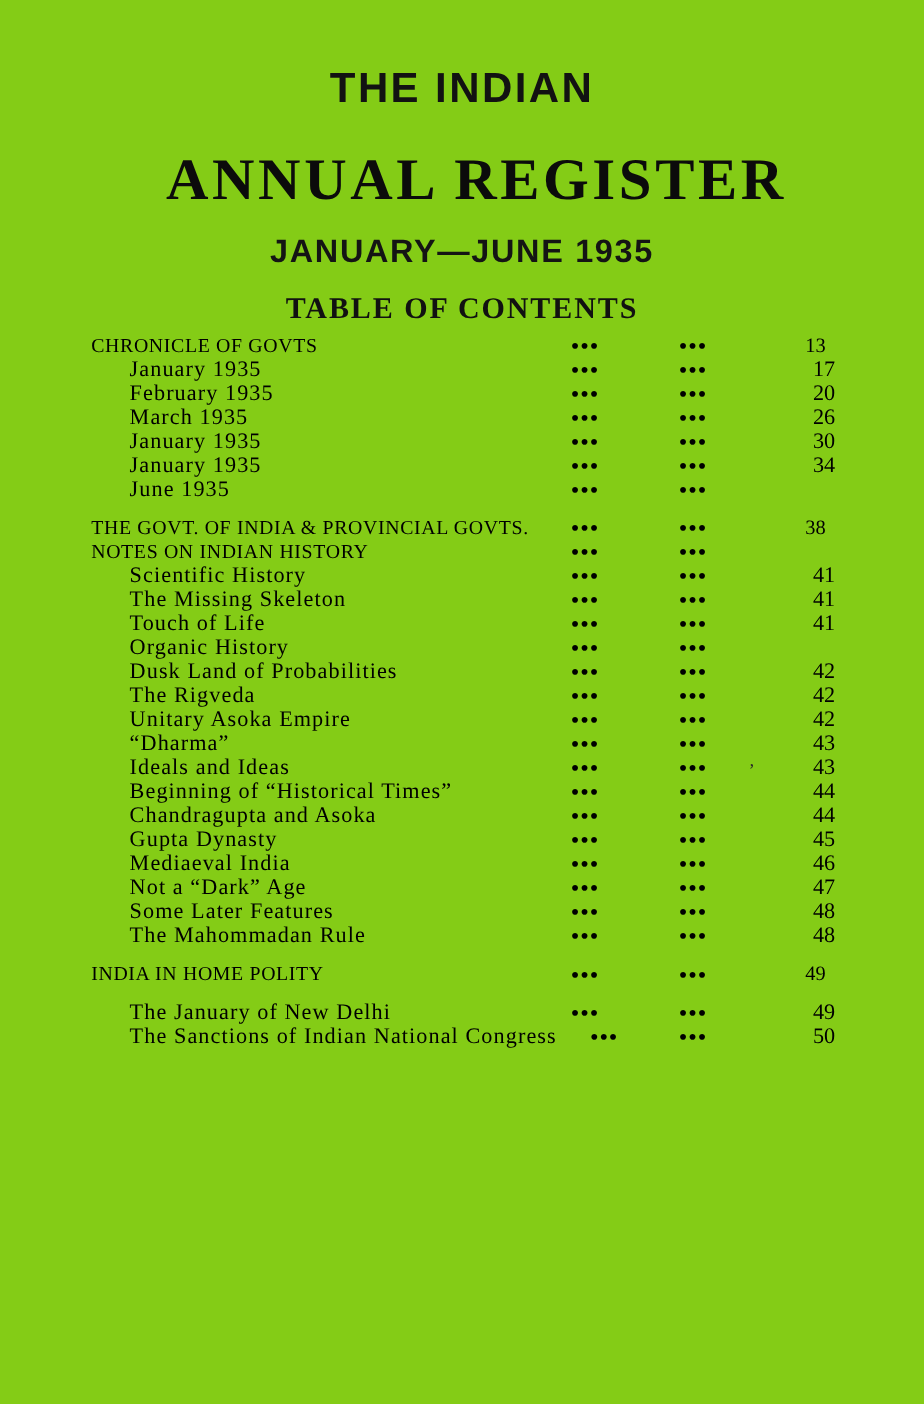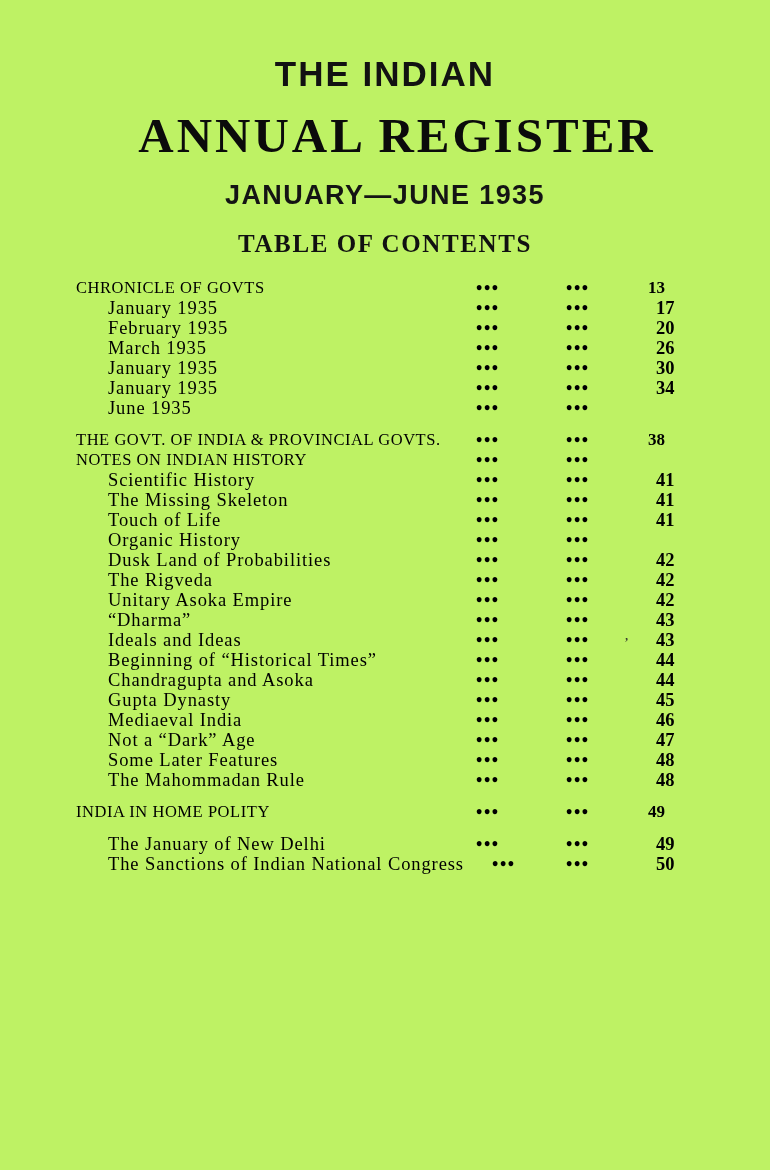--- a/index.html
+++ b/index.html
@@ -14,21 +14,21 @@
     position: relative;
     overflow: hidden;
     font-family: "Liberation Serif", "DejaVu Serif", serif;
     color: #000000;
     -webkit-font-smoothing: antialiased;
   }
 
   .page {
     position: absolute;
     inset: 0;
-    background: #bef264;
+    background: #84cc16;
   }
 
   
   .masthead {
     position: absolute;
     left: 0;
     right: 0;
     top: 56px;
     text-align: center;
   }
@@ -39,21 +39,21 @@
     letter-spacing: 2.0px;
     line-height: 1;
     color: #121212;
   }
   .title-line2 {
     font-family: "Liberation Serif", "DejaVu Serif", serif;
     font-weight: 700;
     font-size: 49px;
     letter-spacing: 3.0px;
     line-height: 1;
-    margin-top: 20px;
+    margin-top: 34px;
     color: #0b0b0b;
     padding-left: 24px;
   }
   .title-line3 {
     font-family: "Liberation Sans", "DejaVu Sans", sans-serif;
     font-weight: 700;
     font-size: 27px;
     letter-spacing: 1.4px;
     line-height: 1;
     margin-top: 22px;
@@ -117,23 +117,24 @@
   }
   .dots-a { left: 400px; }
   .dots-b { left: 490px; }
   
   .entry.long .dots-a { left: 416px; }
 
   .pageno {
     position: absolute;
     top: 0;
     width: 40px;
+    text-align: right;
     line-height: 20px;
     font-size: 18.5px;
-    font-weight: 700;
+    font-weight: 400;
   }
   .entry.sub .pageno { left: 580px; }
   .entry.section .pageno { left: 572px; font-size: 17px; }
 
   
   .speck {
     position: absolute;
     left: 548px;
     top: 3px;
     font-size: 15px;

